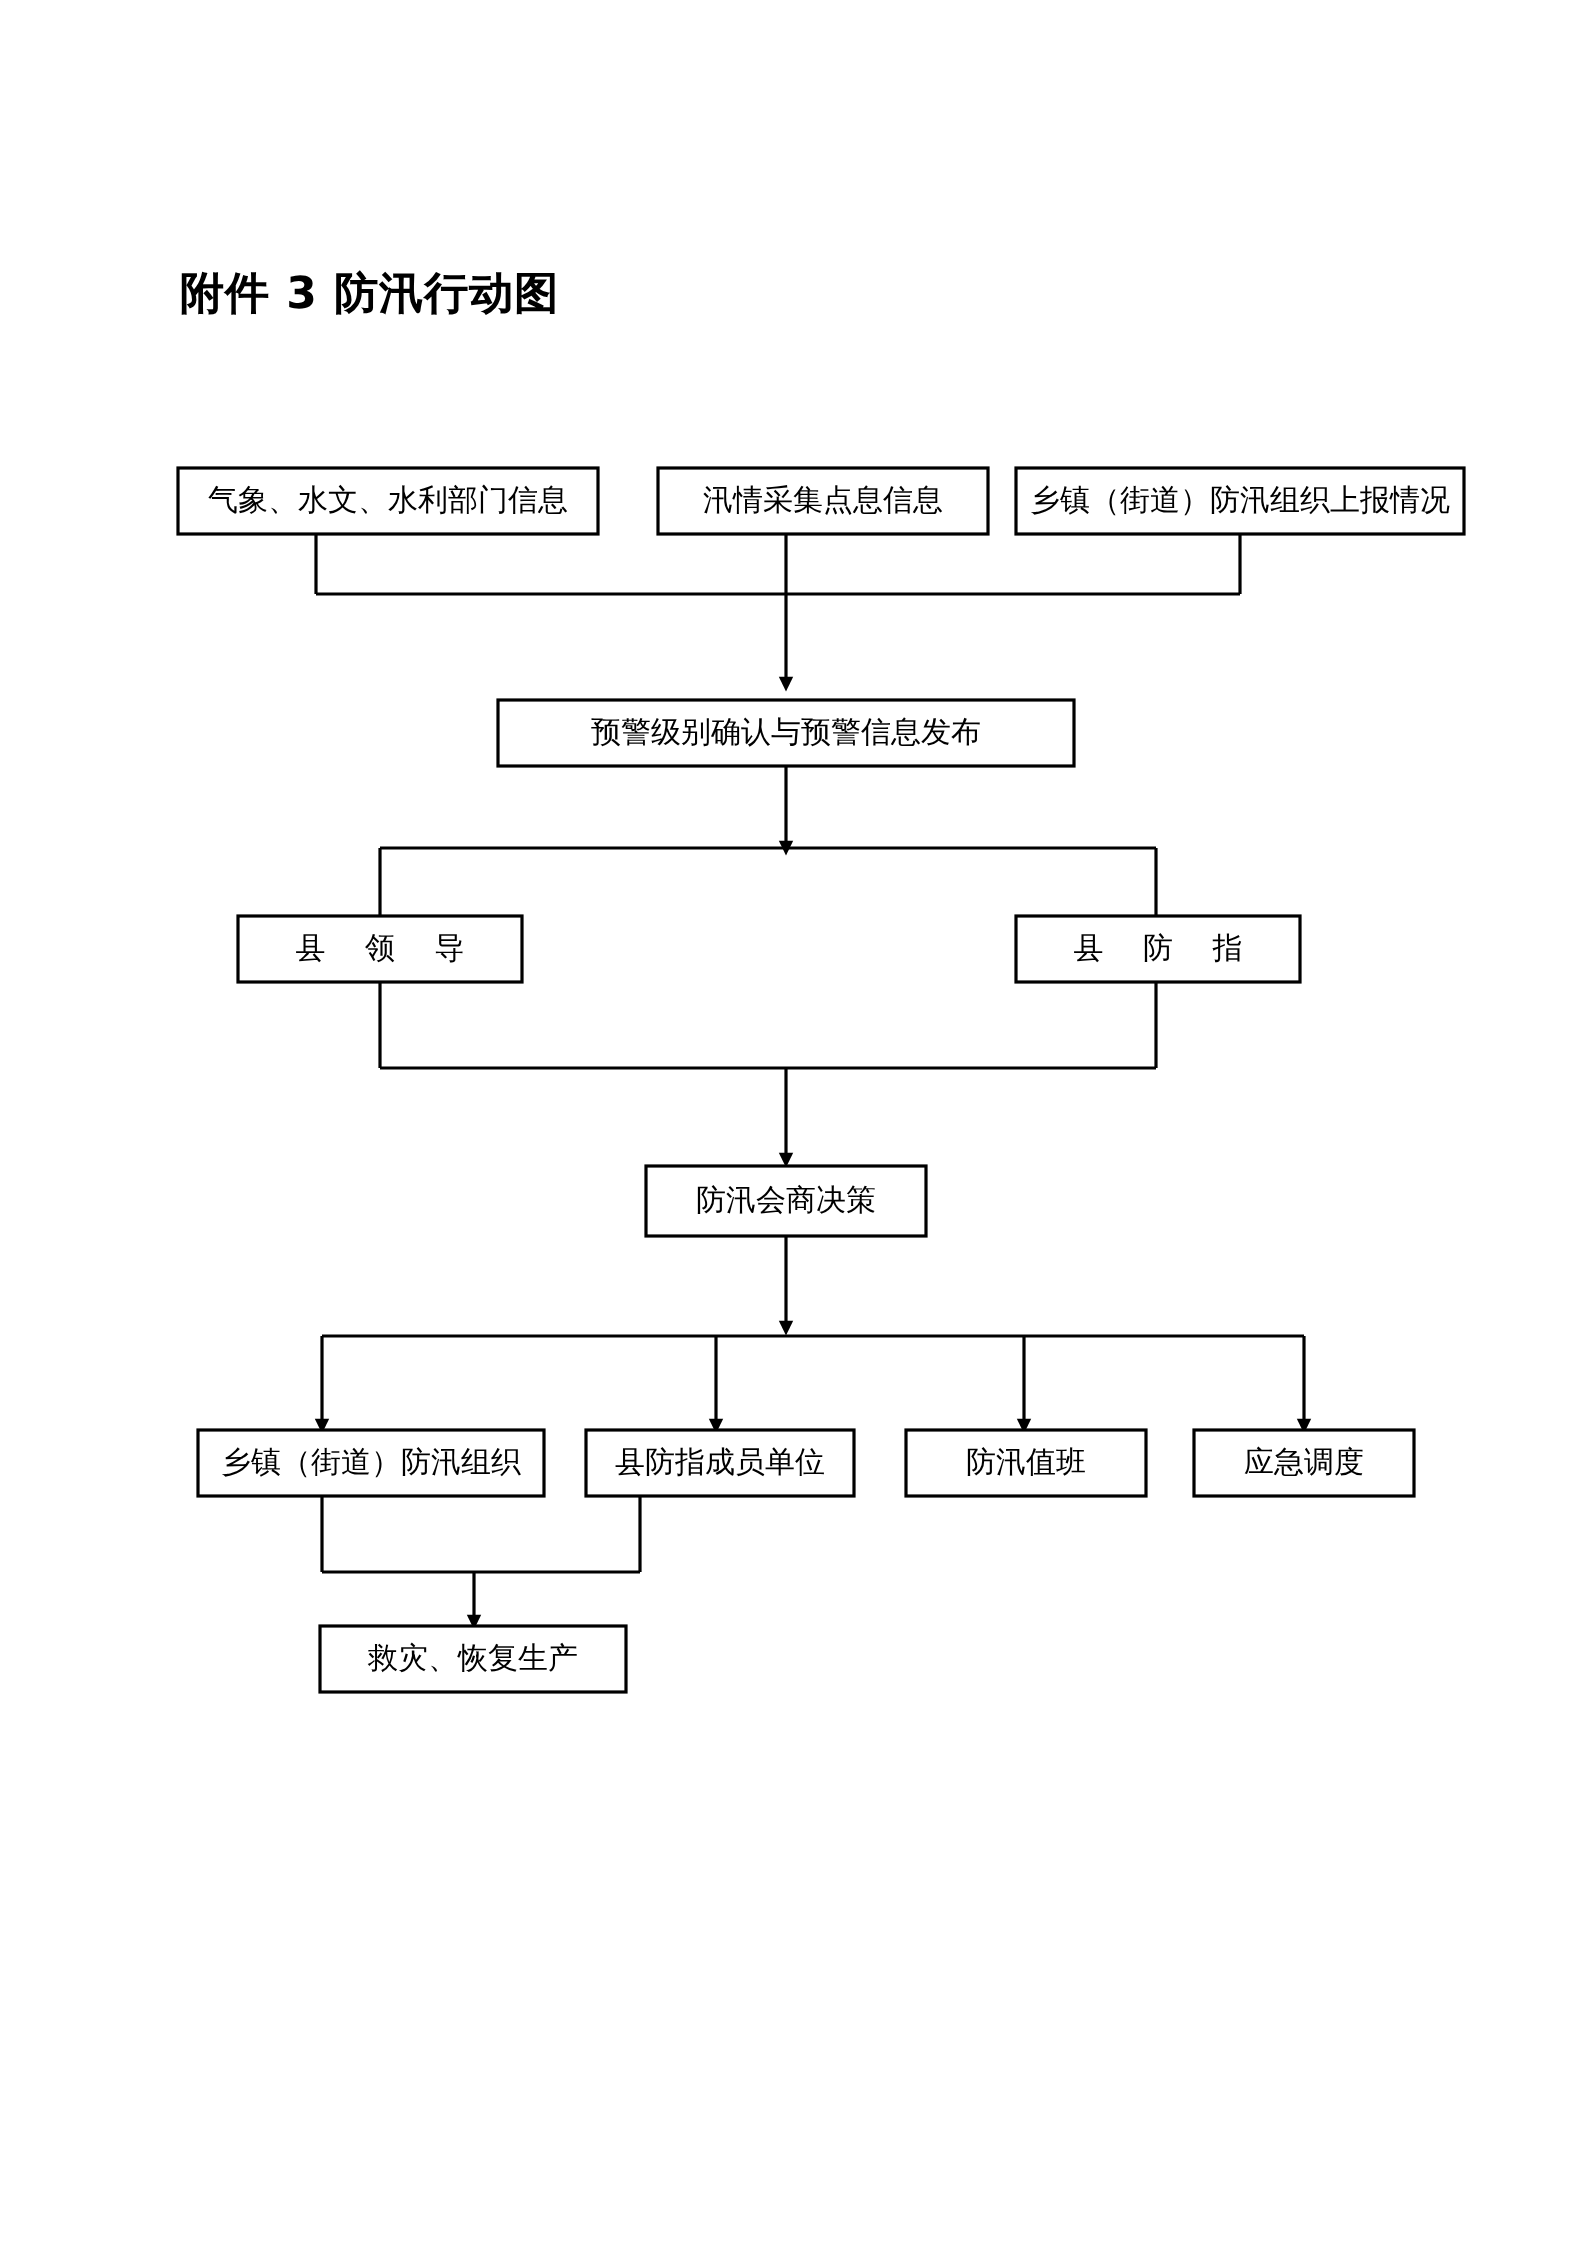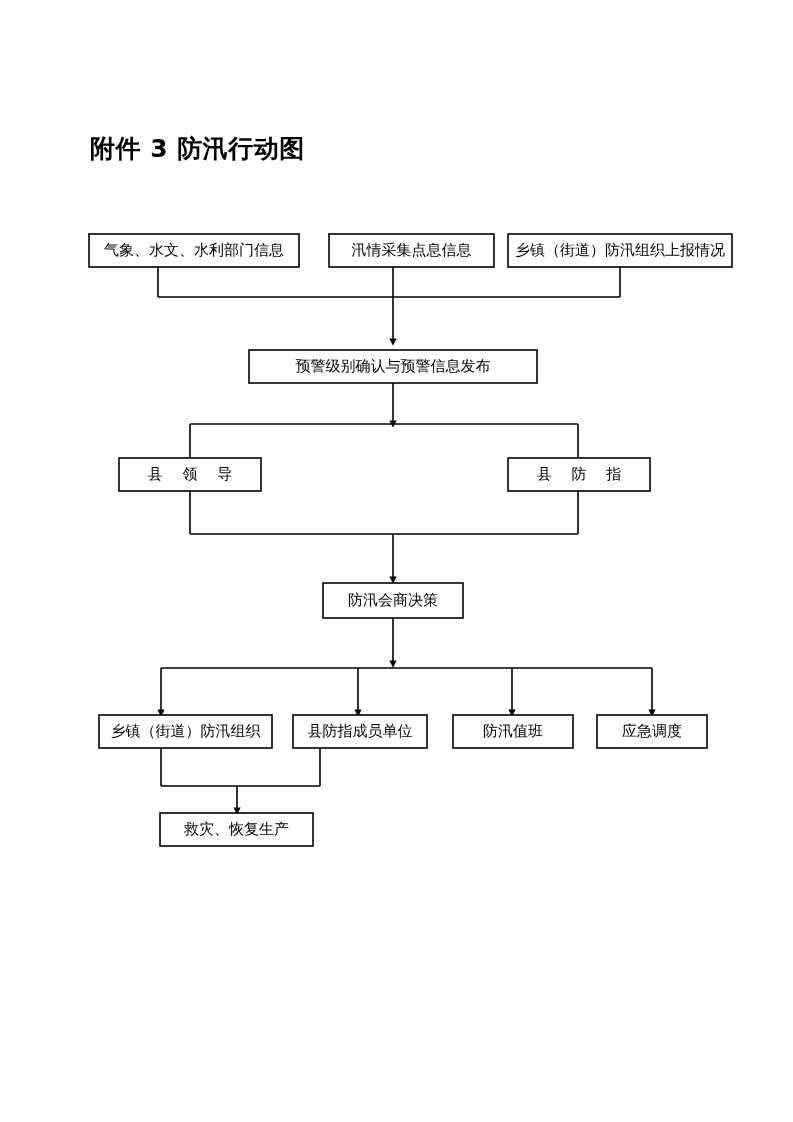--- a/index.html
+++ b/index.html
@@ -17,21 +17,21 @@
   .page {
     position: absolute;
     inset: 0;
     background: #ffffff;
   }
   .doc-title {
     position: absolute;
     left: 90px;
     top: 132px;
     font-family: "DejaVu Sans", "Liberation Sans", sans-serif;
-    font-size: 25px;
+    font-size: 22px;
     font-weight: bold;
     color: #000000;
     letter-spacing: 0.5px;
     white-space: nowrap;
   }
   .flow-wrap {
     position: absolute;
     left: 0;
     top: 0;
     width: 793px;

